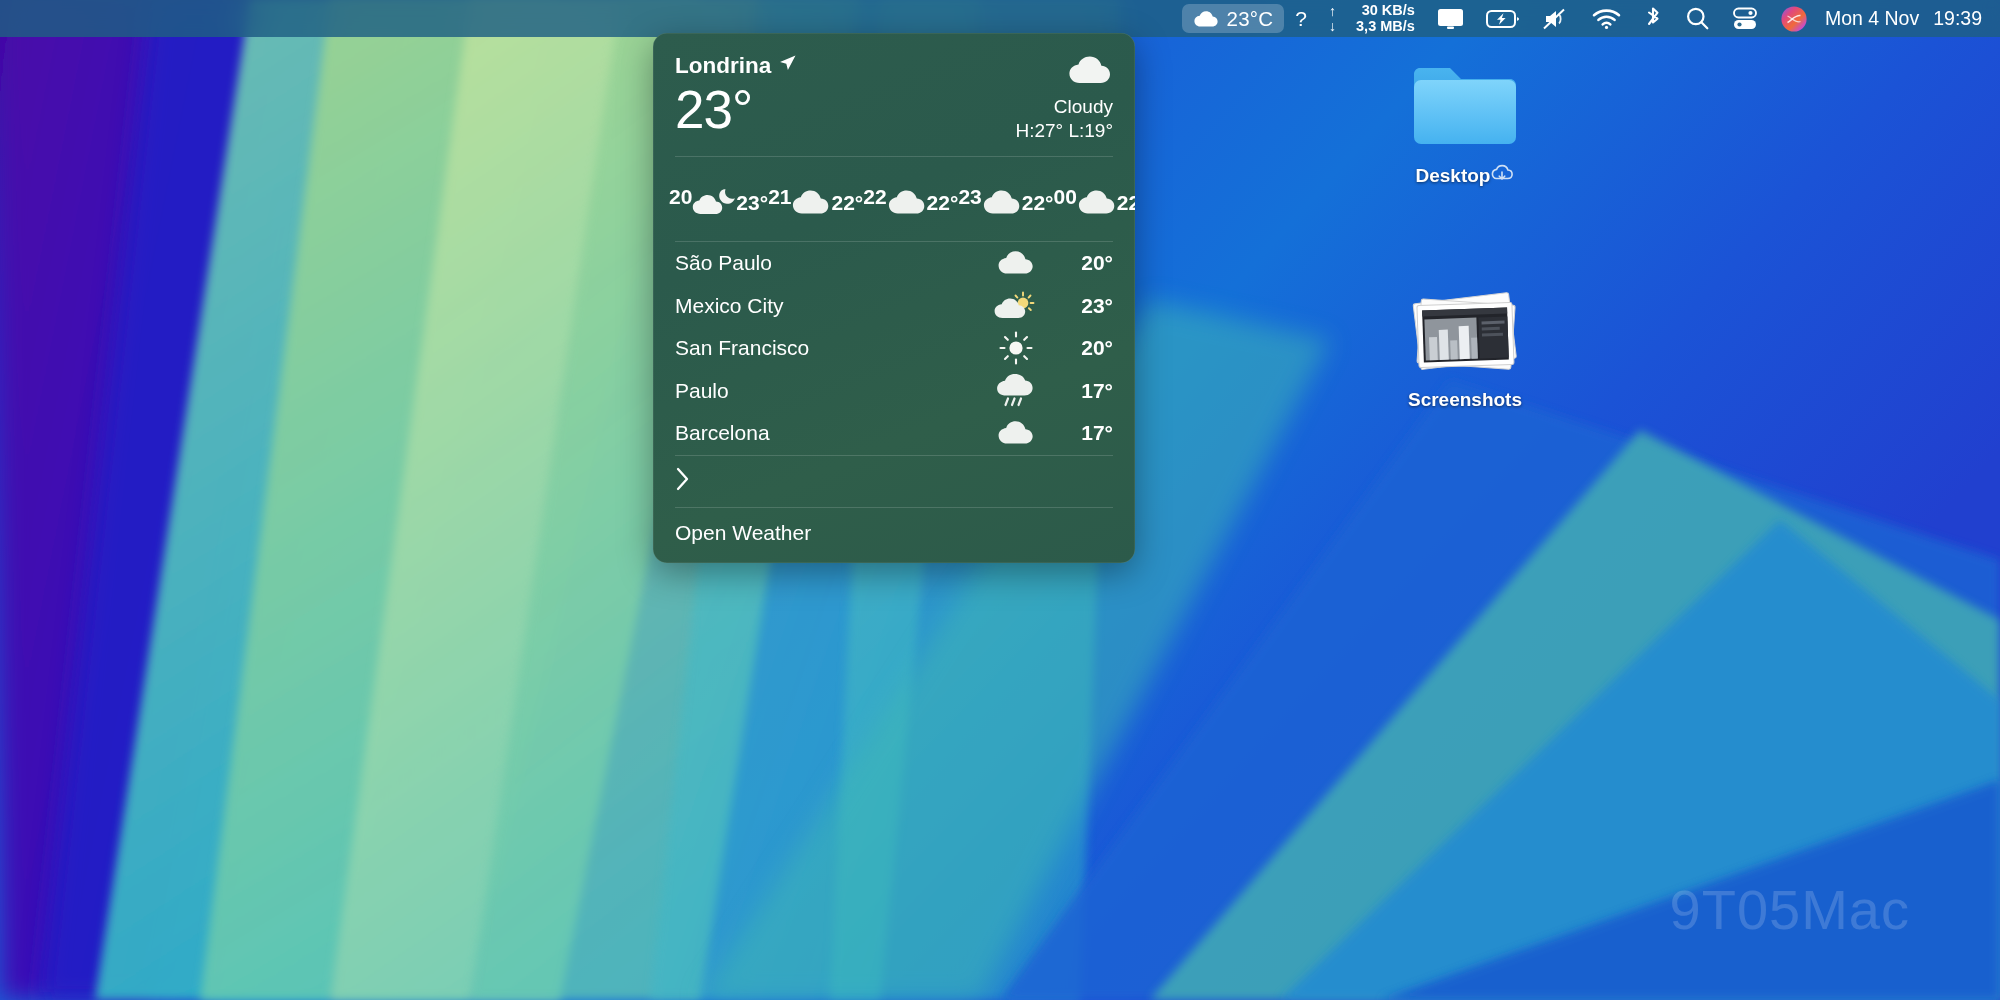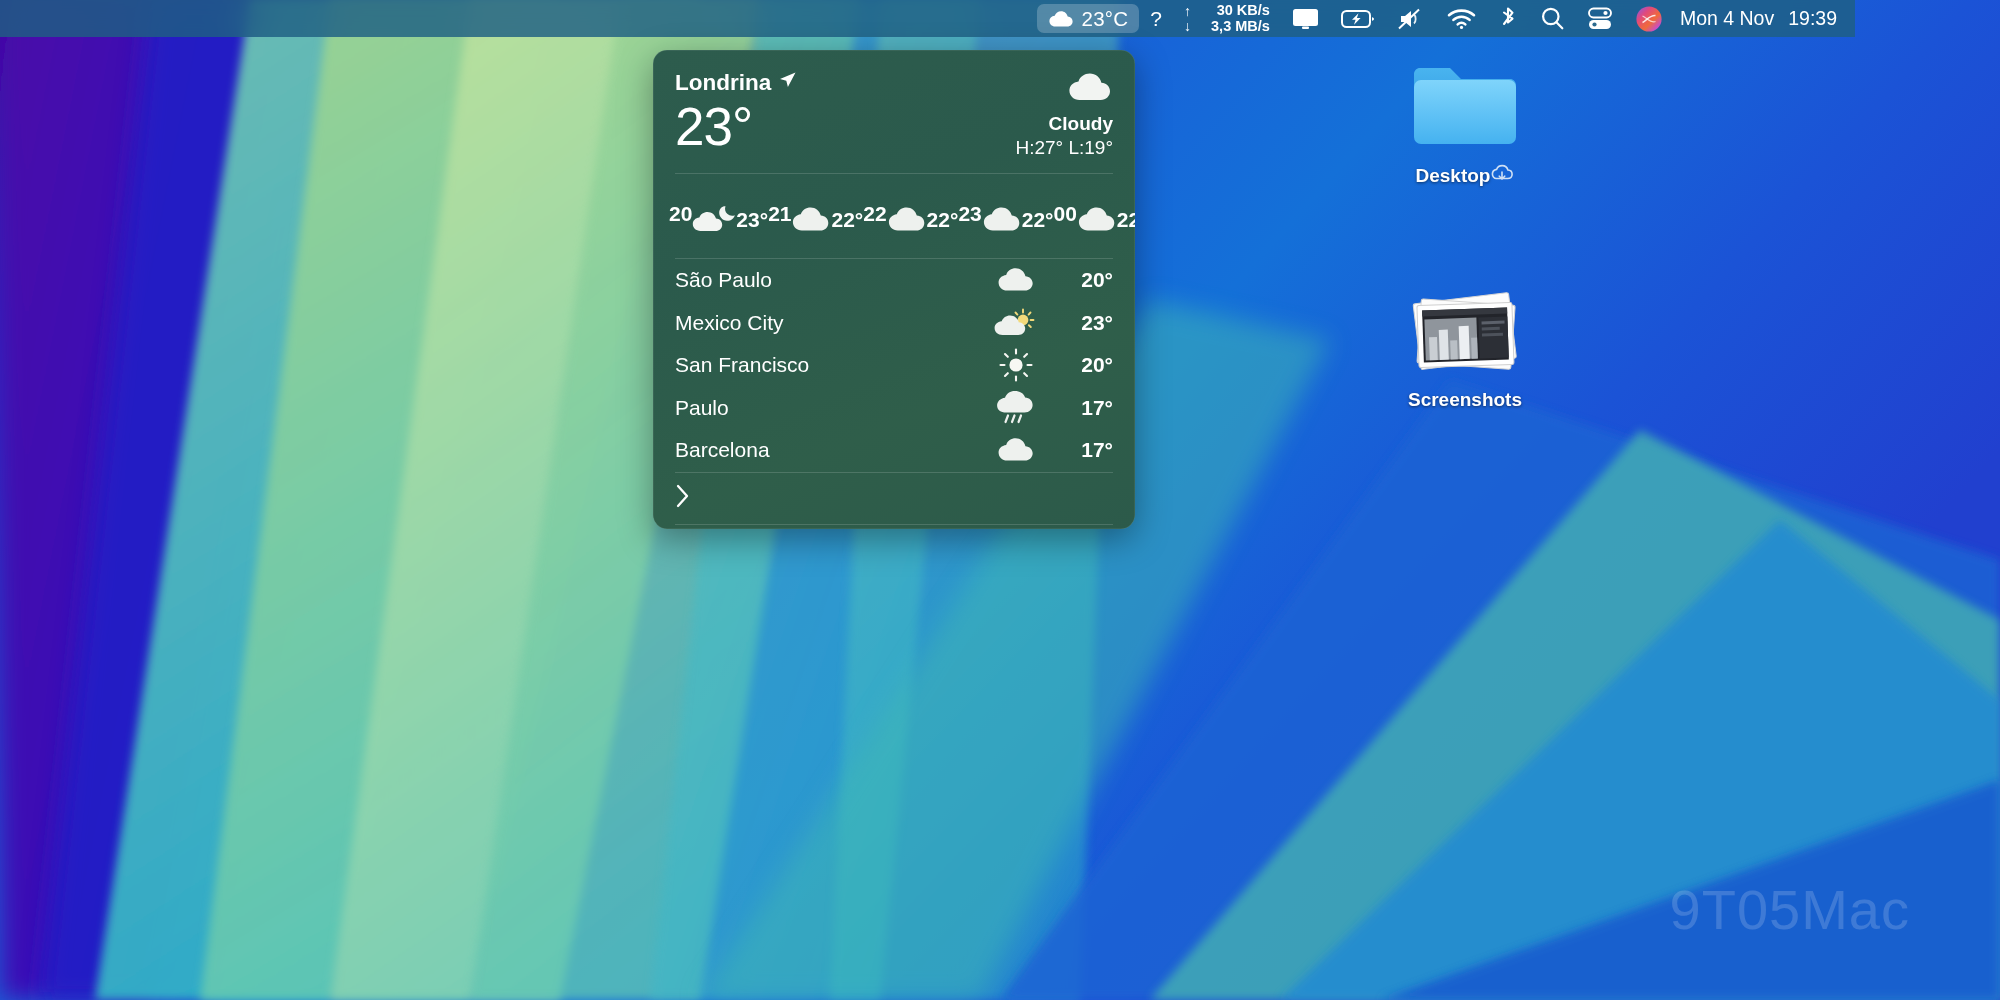--- a/index.html
+++ b/index.html
@@ -9,21 +9,21 @@
     position:relative;
     background:#1b3fd0;
   }
 
   
   #wallpaper { position:absolute; inset:0; overflow:hidden; }
   #wallpaper svg { display:block; width:2000px; height:1000px; }
 
   
   #menubar {
-    position:absolute; top:0; left:0; width:1855px; height:37px;
+    position:absolute; top:0; left:0; width:2000px; height:37px;
     background:rgba(30,95,130,0.82);
     backdrop-filter:blur(18px);
     display:flex; align-items:center;
     color:#fff;
     z-index:40;
   }
   #menubar-left { flex:1; }
   #menubar-right {
     display:flex; align-items:center; height:37px;
     padding-right:14px; gap:0px;
@@ -51,35 +51,35 @@
     z-index:20;
   }
   .desk-label {
     margin-top:7px; color:#fff; font-size:19px; font-weight:700;
     text-shadow:0 1px 3px rgba(0,0,0,0.55);
     display:flex; align-items:center; gap:0; white-space:nowrap;
   }
 
   
   #weather-widget {
-    position:absolute; left:653px; top:50px; width:482px;
+    position:absolute; left:653px; top:33px; width:482px;
     border-radius:14px;
     background:linear-gradient(158deg,#2d5c4d 0%,#2b5a4c 35%,#2f5e4a 70%,#2c5a4a 100%);
     box-shadow:0 10px 34px rgba(0,0,0,0.36), 0 0 0 0.5px rgba(255,255,255,0.13) inset;
     color:#fff; z-index:50; overflow:hidden;
     padding:0 0 4px 0;
   }
   .divider { height:1px; background:rgba(255,255,255,0.15); margin:0 22px; }
 
   
   .w-header { display:flex; justify-content:space-between; padding:20px 22px 14px 22px; }
   .w-city { font-size:22.5px; font-weight:700; display:flex; align-items:center; gap:7px; }
   .w-bigtemp { font-size:53px; font-weight:300; line-height:1.05; margin-top:3px; letter-spacing:-1px;}
   .w-right { display:flex; flex-direction:column; align-items:flex-end; padding-top:2px; }
-  .w-cond { font-size:19px; margin-top:6px;font-weight:bold; }
+  .w-cond { font-size:19px; margin-top:6px; }
   .w-hl { font-size:19px; margin-top:2px; }
 
   
   .hours-row { display:flex; padding:12px 16px 6px 16px; }
   .hour-col { flex:1; display:flex; flex-direction:row; align-items:center; }
   .hour-label { font-size:21px; font-weight:700; }
   .hour-icon { height:46px; display:flex; align-items:center; justify-content:center; margin-top:10px; }
   .hour-temp { font-size:21px; font-weight:700; margin-top:12px; }
 
   
@@ -516,13 +516,16 @@
   <div class="foot-row">
     <span>
       <svg width="15" height="24" viewBox="0 0 15 24">
         <path d="M3 2l9 10-9 10" stroke="#fff" stroke-width="2.3" fill="none" stroke-linecap="round" stroke-linejoin="round"></path>
       </svg>
     </span>
   </div>
 
   <div class="divider"></div>
 
+  <div class="foot-row">
+    <span class="lbl">Open Weather</span>
+  </div>
 </div>
 
 </body></html>

